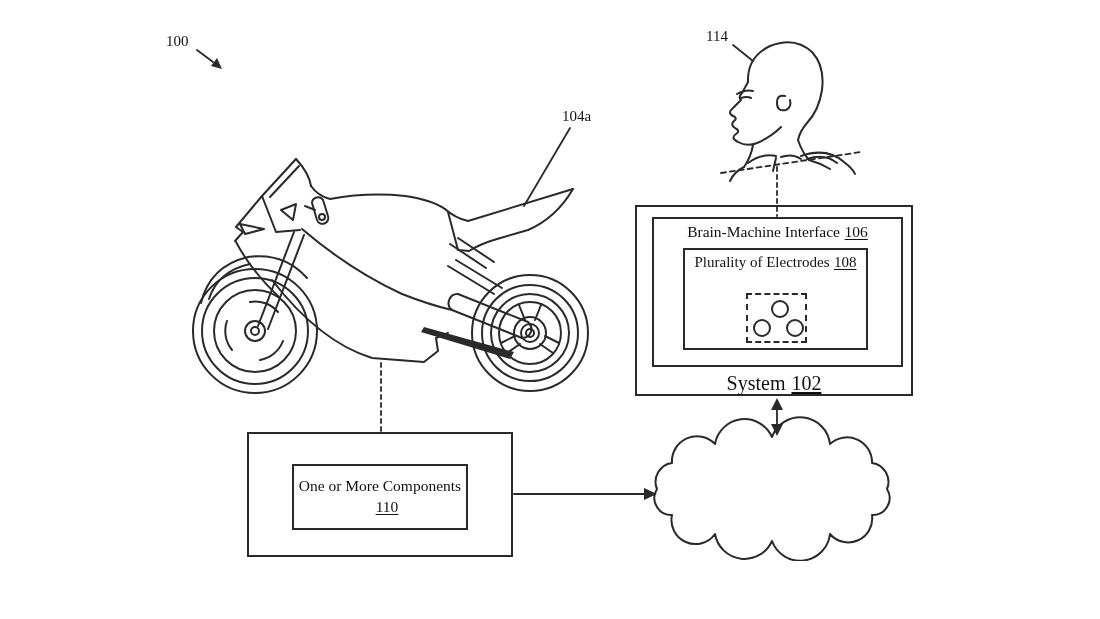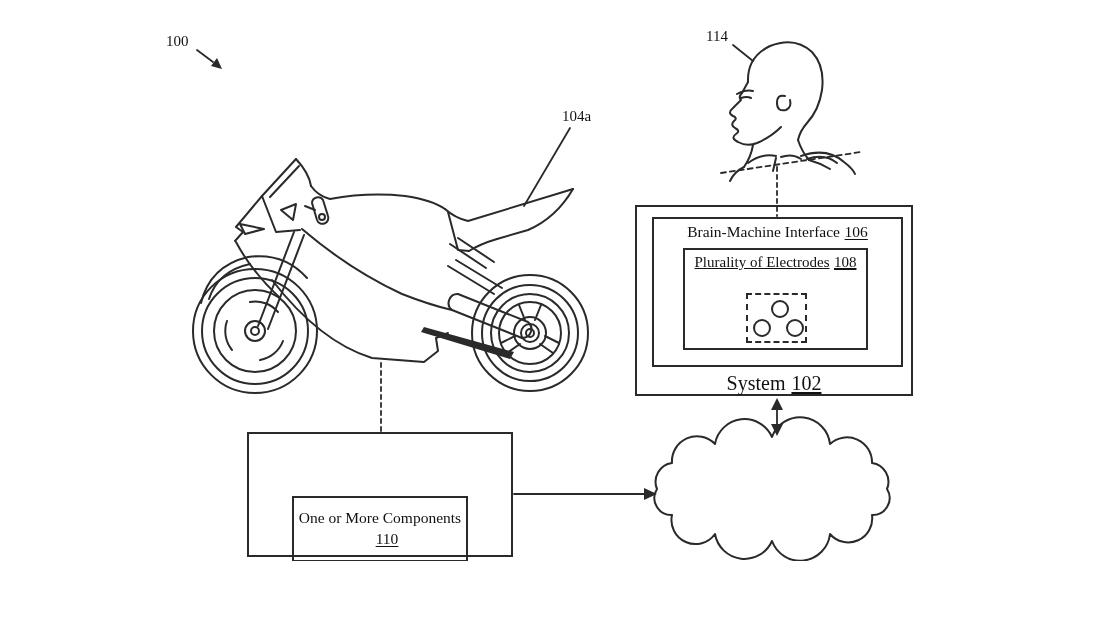--- a/index.html
+++ b/index.html
@@ -146,33 +146,33 @@
   <div class="boxlabel" style="left:635px;top:372px;width:278px;">
     <span>System</span><span class="ref">102</span>
   </div>
 
   <div class="pbox" style="left:652px;top:217px;width:251px;height:150px;"></div>
   <div class="boxlabel" style="left:652px;top:223px;width:251px;font-size:15.5px;">
     <span>Brain-Machine Interface</span><span class="ref">106</span>
   </div>
 
   <div class="pbox" style="left:683px;top:248px;width:185px;height:102px;"></div>
-  <div class="boxlabel" style="left:683px;top:254px;width:185px;font-size:15px;text-decoration:underline;">
+  <div class="boxlabel" style="left:683px;top:254px;width:185px;font-size:15px;">
     <span>Plurality of Electrodes</span><span class="ref">108</span>
   </div>
 
   <div class="electrode-pad" style="left:746px;top:293px;width:61px;height:50px;">
     <div class="electrode" style="left:23px;top:5px;"></div>
     <div class="electrode" style="left:5px;top:24px;"></div>
     <div class="electrode" style="left:38px;top:24px;"></div>
   </div>
 
   <div class="pbox" style="left:247px;top:432px;width:266px;height:125px;"></div>
 
-  <div class="pbox components-inner" style="left:292px;top:496px;width:176px;height:66px;">
+  <div class="pbox components-inner" style="left:292px;top:464px;width:176px;height:66px;">
     <span>One or More Components</span>
     <span class="ref">110</span>
   </div>
 
 
   <div class="caption" style="left:492px;top:579px;width:160px;">FIG. 1</div>
 
 </div>
 
 </body></html>

